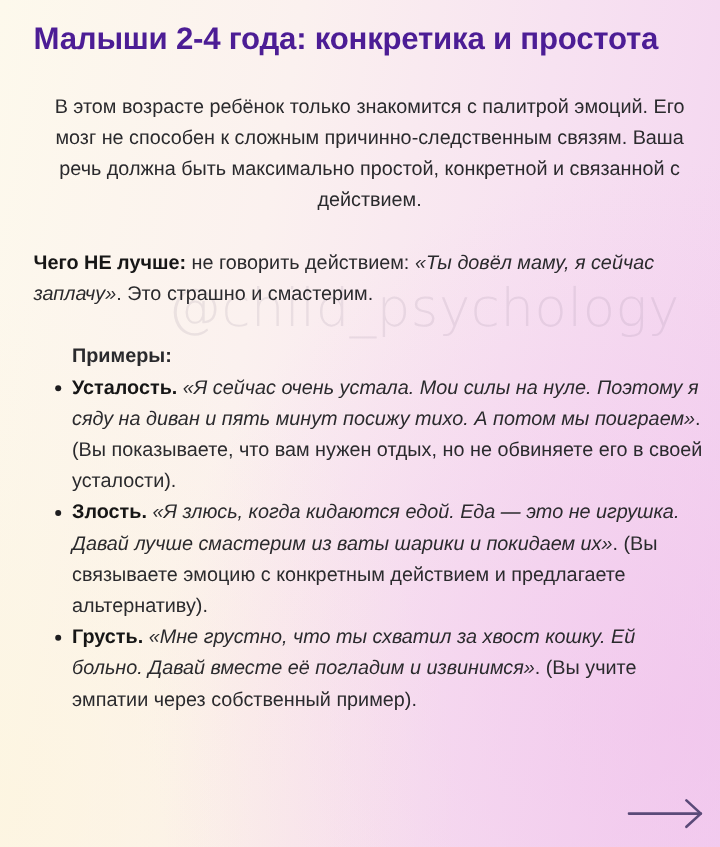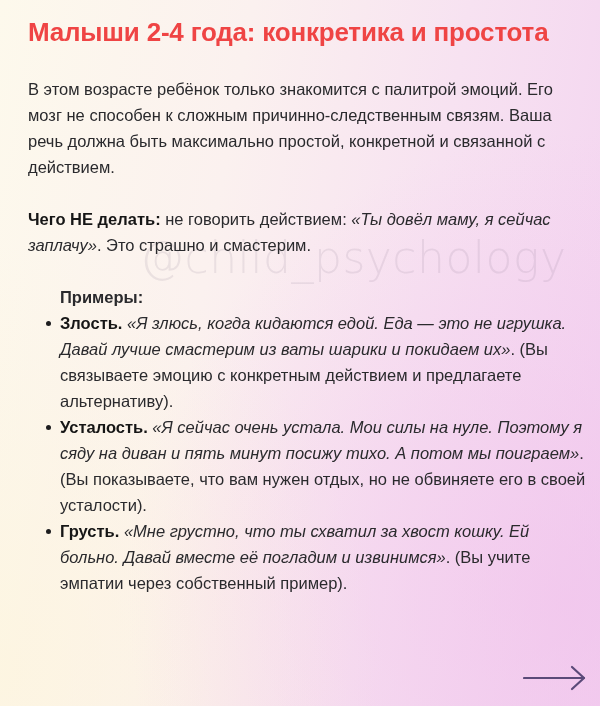--- a/index.html
+++ b/index.html
@@ -16,25 +16,25 @@
   }
   .watermark {
     position: absolute; left: 140px; top: 232px;
     font-size: 44px; color: rgba(120,110,130,0.13);
     letter-spacing: 0.5px; white-space: nowrap;
     font-family: "DejaVu Sans", sans-serif; font-weight: 300;
   }
   .content { position: absolute; left: 28px; top: 12px; width: 560px; }
   h1 {
     margin: 0; font-size: 26px; line-height: 40px; font-weight: bold;
-    color: #ef4444; letter-spacing: -0.2px;
+    color: #4c1d95; letter-spacing: -0.2px;
   }
   p, li { font-size: 16.5px; line-height: 26px; color: #2a2a2d; }
   p { margin: 0; }
-  .intro { margin-top: 24px; }
+  .intro { margin-top: 24px; text-align: center; }
   .rules { margin-top: 26px; }
   .examples-title { margin-top: 26px; font-weight: bold; margin-left: 32px; }
   b { color: #161616; }
   i { font-style: italic; }
   ul { list-style: none; margin: 0; padding: 0; }
   li { position: relative; padding-left: 32px; margin: 0; }
   li .bullet {
     position: absolute; left: 18px; top: 11px; width: 5px; height: 5px;
     border-radius: 50%; background: #1d1d1f;
   }
@@ -47,27 +47,27 @@
 
 <div class="bg-glow"></div>
 <div class="watermark">@child_psychology</div>
 
 <div class="content">
   <h1>Малыши 2-4 года: конкретика и простота</h1>
 
   <p class="intro">В этом возрасте ребёнок только знакомится с палитрой эмоций. Его мозг не способен к сложным причинно-следственным связям. Ваша речь должна быть максимально простой, конкретной и связанной с действием.</p>
 
   <div class="rules">
-    <p><b>Чего НЕ делать:</b><span> не говорить действием: </span><i>«Ты довёл маму, я сейчас заплачу»</i><span>. Это страшно и смастерим.</span></p>
+    <p><b>Чего НЕ лучше:</b><span> не говорить действием: </span><i>«Ты довёл маму, я сейчас заплачу»</i><span>. Это страшно и смастерим.</span></p>
   </div>
 
   <p class="examples-title">Примеры:</p>
   <ul>
+    <li><span class="bullet"></span><b>Усталость.</b><i> «Я сейчас очень устала. Мои силы на нуле. Поэтому я сяду на диван и пять минут посижу тихо. А потом мы поиграем»</i><span>. (Вы показываете, что вам нужен отдых, но не обвиняете его в своей усталости).</span></li>
     <li><span class="bullet"></span><b>Злость.</b><i> «Я злюсь, когда кидаются едой. Еда — это не игрушка. Давай лучше смастерим из ваты шарики и покидаем их»</i><span>. (Вы связываете эмоцию с конкретным действием и предлагаете альтернативу).</span></li>
-    <li><span class="bullet"></span><b>Усталость.</b><i> «Я сейчас очень устала. Мои силы на нуле. Поэтому я сяду на диван и пять минут посижу тихо. А потом мы поиграем»</i><span>. (Вы показываете, что вам нужен отдых, но не обвиняете его в своей усталости).</span></li>
     <li><span class="bullet"></span><b>Грусть.</b><i> «Мне грустно, что ты схватил за хвост кошку. Ей больно. Давай вместе её погладим и извинимся»</i><span>. (Вы учите эмпатии через собственный пример).</span></li>
   </ul>
 </div>
 
 <div class="next-arrow">
   <svg width="64" height="26" viewBox="0 0 64 26">
     <line x1="1" y1="13" x2="61" y2="13" stroke="#5a4a78" stroke-width="2.2" stroke-linecap="round"></line>
     <polyline points="49,2 61,13 49,24" fill="none" stroke="#5a4a78" stroke-width="2.2" stroke-linecap="round" stroke-linejoin="round"></polyline>
   </svg>
 </div>

